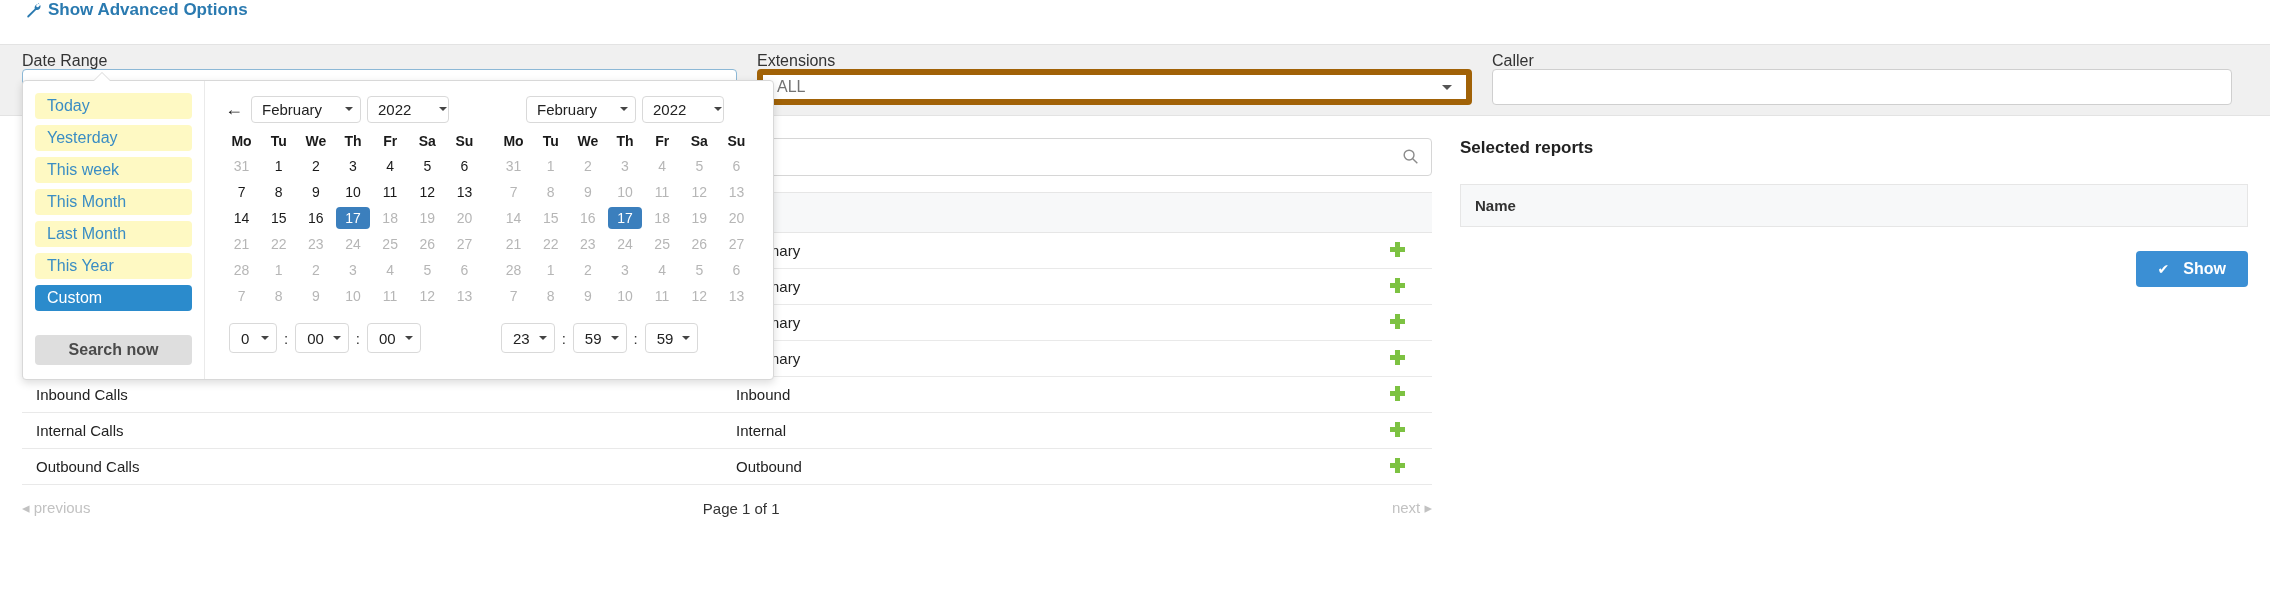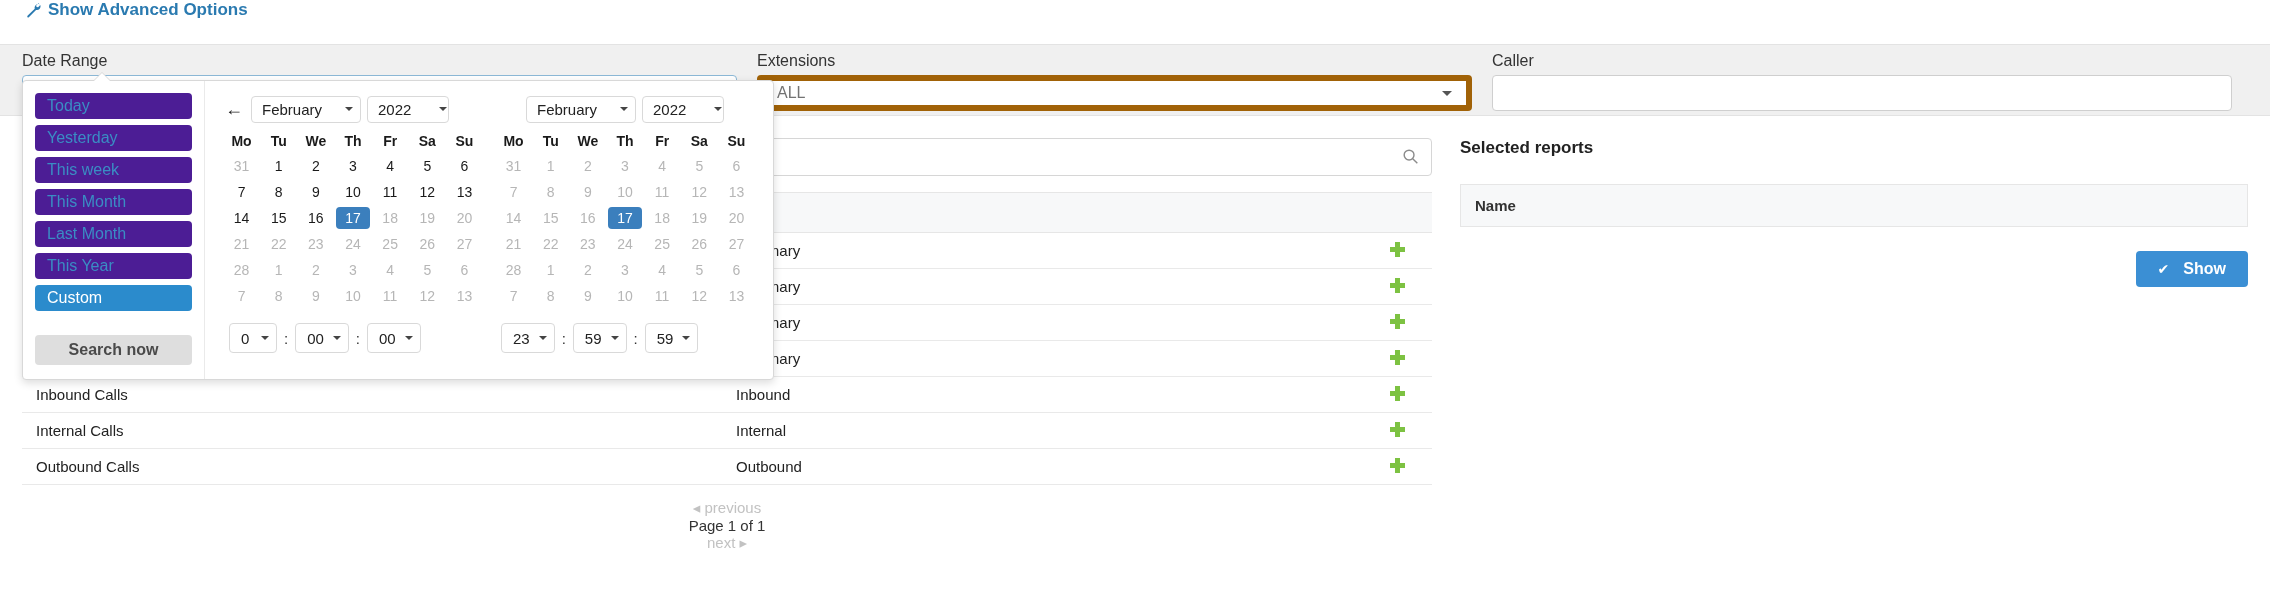--- a/index.html
+++ b/index.html
@@ -33,21 +33,21 @@
     background: #f0f0f0;
     border-top: 1px solid #e3e3e3;
     border-bottom: 1px solid #e3e3e3;
     height: 72px;
     display: flex;
     padding: 0 22px;
     gap: 0;
   }
   .field { position: relative; padding-top: 8px; }
   .field-label {
-    font-size: 16px; color: #333; margin-bottom: 6px; display: block;
+    font-size: 16px; color: #333; display: block;
     line-height: 16px;
   }
   .field.date { width: 735px; padding-right: 20px; }
   .field.ext  { width: 735px; padding-right: 20px; }
   .field.caller { width: 740px; }
 
   .text-input {
     width: 100%; height: 36px;
     background: #fff;
     border: 1px solid #cfcfcf;
@@ -113,21 +113,21 @@
   .dp-ranges {
     width: 186px;
     padding: 12px 12px 14px 12px;
     border-right: 1px solid #eaeaea;
   }
   .range-item {
     display: block;
     height: 26px; line-height: 26px;
     padding: 0 12px;
     margin-bottom: 6px;
-    background: #4c1d95;
+    background: #fef9c3;
     border-radius: 4px;
     color: #3a8dc4;
     font-size: 16px;
     cursor: pointer;
     white-space: nowrap;
   }
   .range-item.active {
     background: #2b8bcc;
     color: #ffffff;
   }
@@ -281,21 +281,20 @@
   .plus-icon:before, .plus-icon:after {
     content: ""; position: absolute; background: #7dc242;
   }
   .plus-icon:before { left: 5px; top: 0; width: 5px; height: 15px; }
   .plus-icon:after  { top: 5px; left: 0; height: 5px; width: 15px; }
 
   .pager {
     display: flex; align-items: center; justify-content: space-between;
     margin-top: 14px;
     font-size: 15px;
-    flex-direction: column;
   }
   .pager .prev, .pager .next { color: #c2c2c2; cursor: pointer; }
   .pager .pageinfo { color: #333; }
 
   .panel-title { font-size: 17px; font-weight: bold; color: #222; margin-bottom: 26px; }
   .sel-table { width: 100%; border-collapse: collapse; }
   .sel-table th {
     background: #f7f8f9;
     border: 1px solid #e6e6e6;
     height: 42px;

